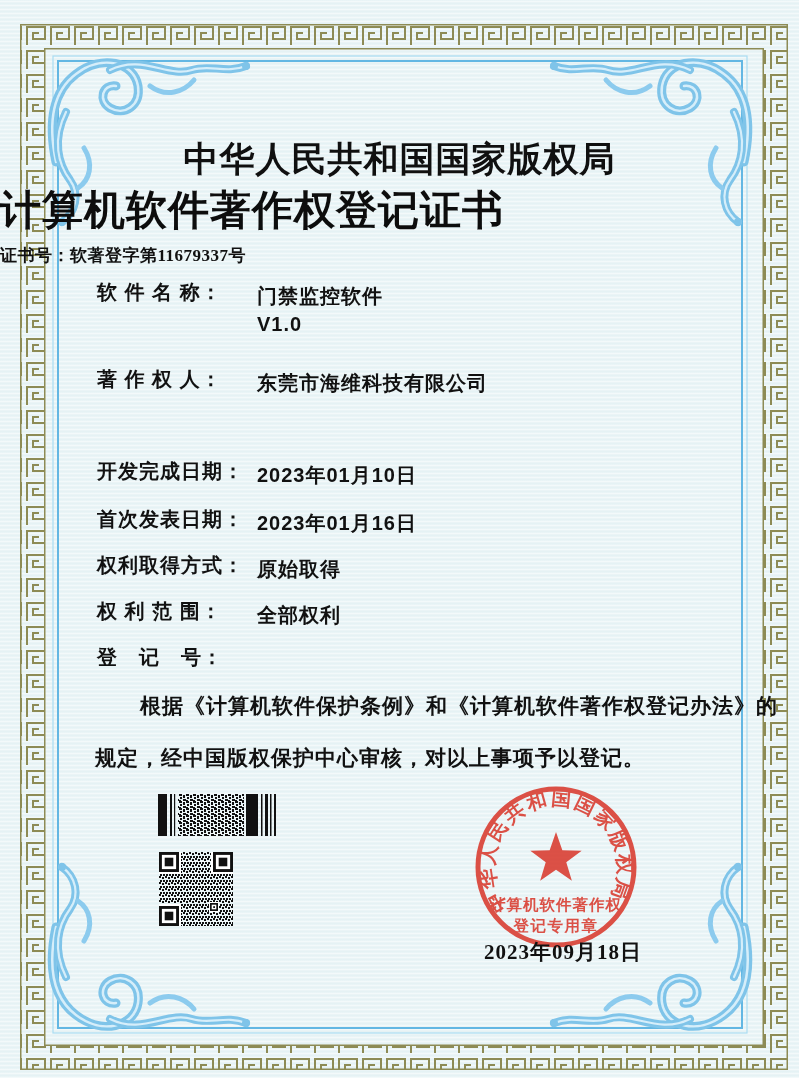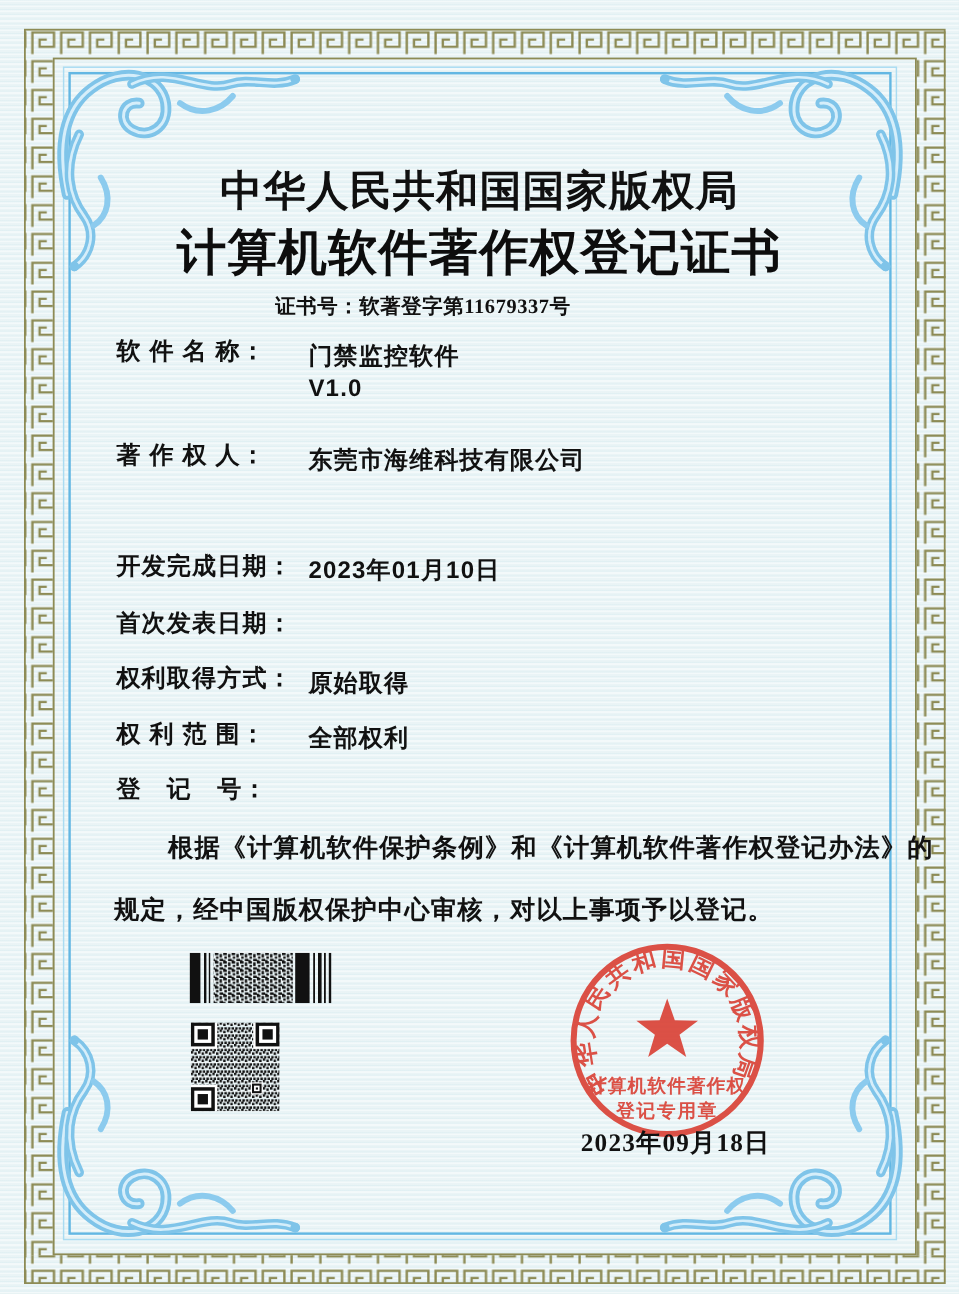--- a/index.html
+++ b/index.html
@@ -17,26 +17,26 @@
     padding-left:48px;
   }
   .abs{position:absolute;}
   .deco-svg{position:absolute;left:0;top:0;pointer-events:none;}
   .title-issuer{
     left:0;top:136px;width:799px;text-align:center;
     font-family:"Liberation Serif", serif;
     font-size:35px;font-weight:700;letter-spacing:1px;color:#101010;
   }
   .title-main{
-    left:0;top:183px;width:799px;text-align:center;
+    left:0;top:183px;width:799px;text-align:left;
     font-family:"Liberation Serif", serif;
     font-size:41px;font-weight:900;letter-spacing:1px;color:#0d0d0d;
   }
   .cert-no{
-    left:0;top:244px;width:705px;text-align:center;
+    left:0;top:244px;width:705px;text-align:left;
     font-family:"Liberation Serif", serif;
     font-size:17px;font-weight:700;letter-spacing:0.5px;white-space:pre;
   }
   .field-row{left:0;top:0;width:760px;height:26px;text-align:center;}
   .field-label{
     position:absolute;left:97px;top:0;
     font-size:20px;font-weight:700;white-space:pre;letter-spacing:1px;
   }
   .field-value{
     position:absolute;left:257px;top:4px;
@@ -120,20 +120,21 @@
   <div class="abs field-row" style="top:366px">
     <span class="field-label">著 作 权 人：</span>
     <span class="field-value">东莞市海维科技有限公司</span>
   </div>
   <div class="abs field-row" style="top:458px">
     <span class="field-label">开发完成日期：</span>
     <span class="field-value">2023年01月10日</span>
   </div>
   <div class="abs field-row" style="top:506px">
     <span class="field-label">首次发表日期：</span>
+    <span class="field-value">2023年01月16日</span>
   </div>
   <div class="abs field-row" style="top:552px">
     <span class="field-label">权利取得方式：</span>
     <span class="field-value">原始取得</span>
   </div>
   <div class="abs field-row" style="top:598px">
     <span class="field-label">权 利 范 围：</span>
     <span class="field-value">全部权利</span>
   </div>
   <div class="abs field-row" style="top:644px">

